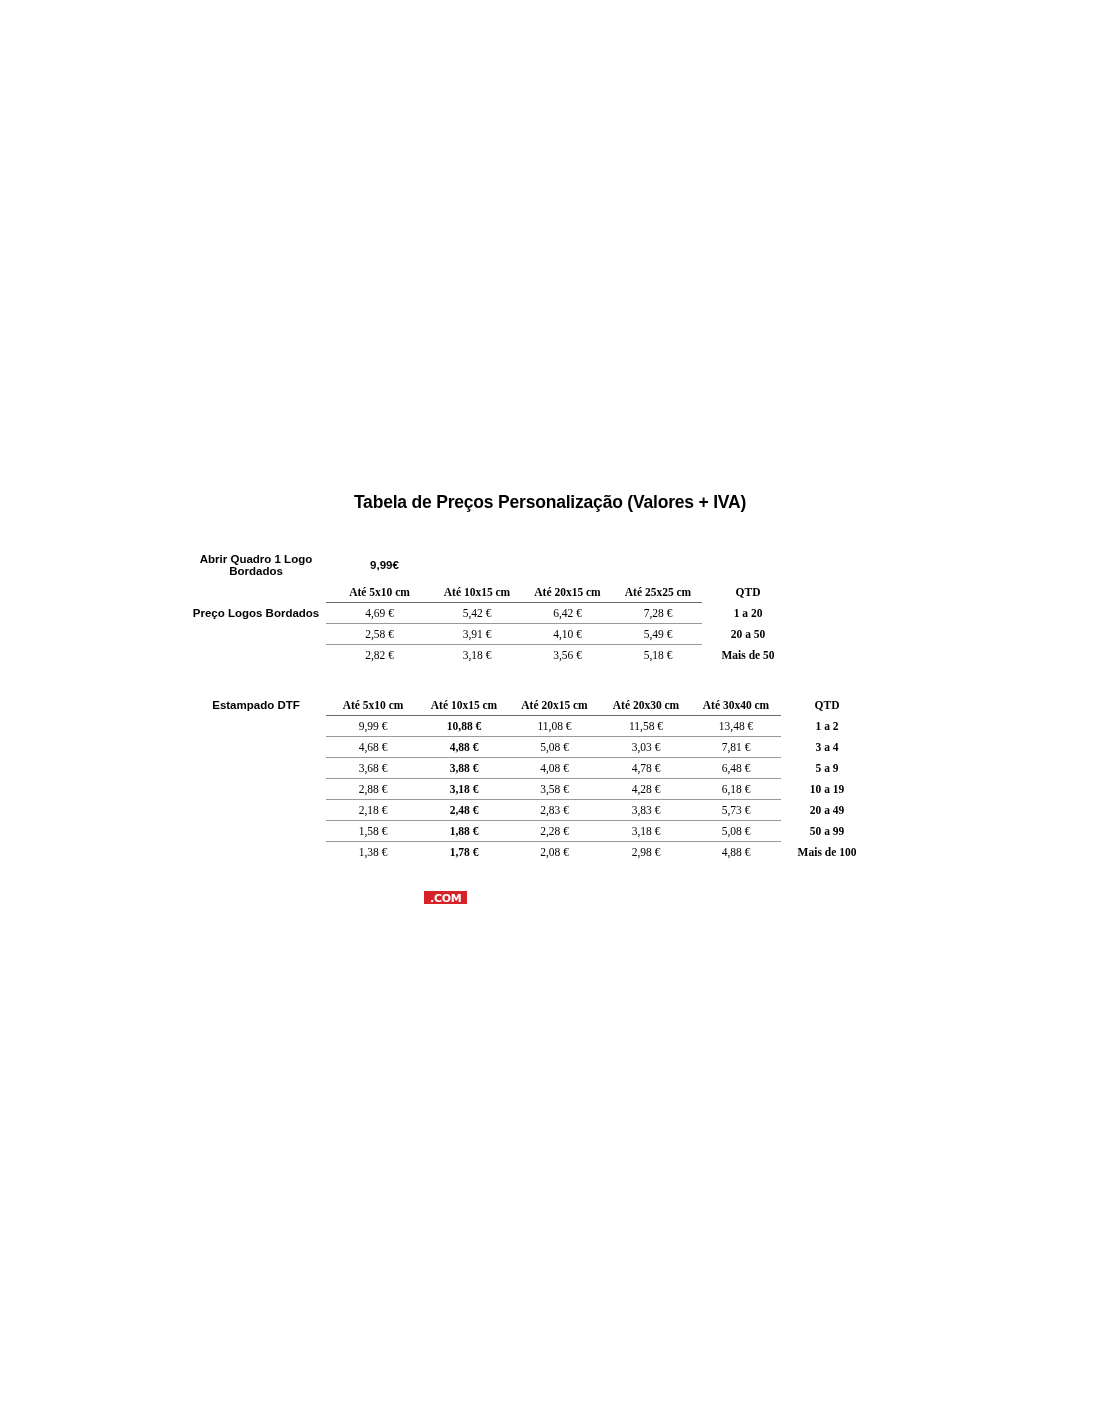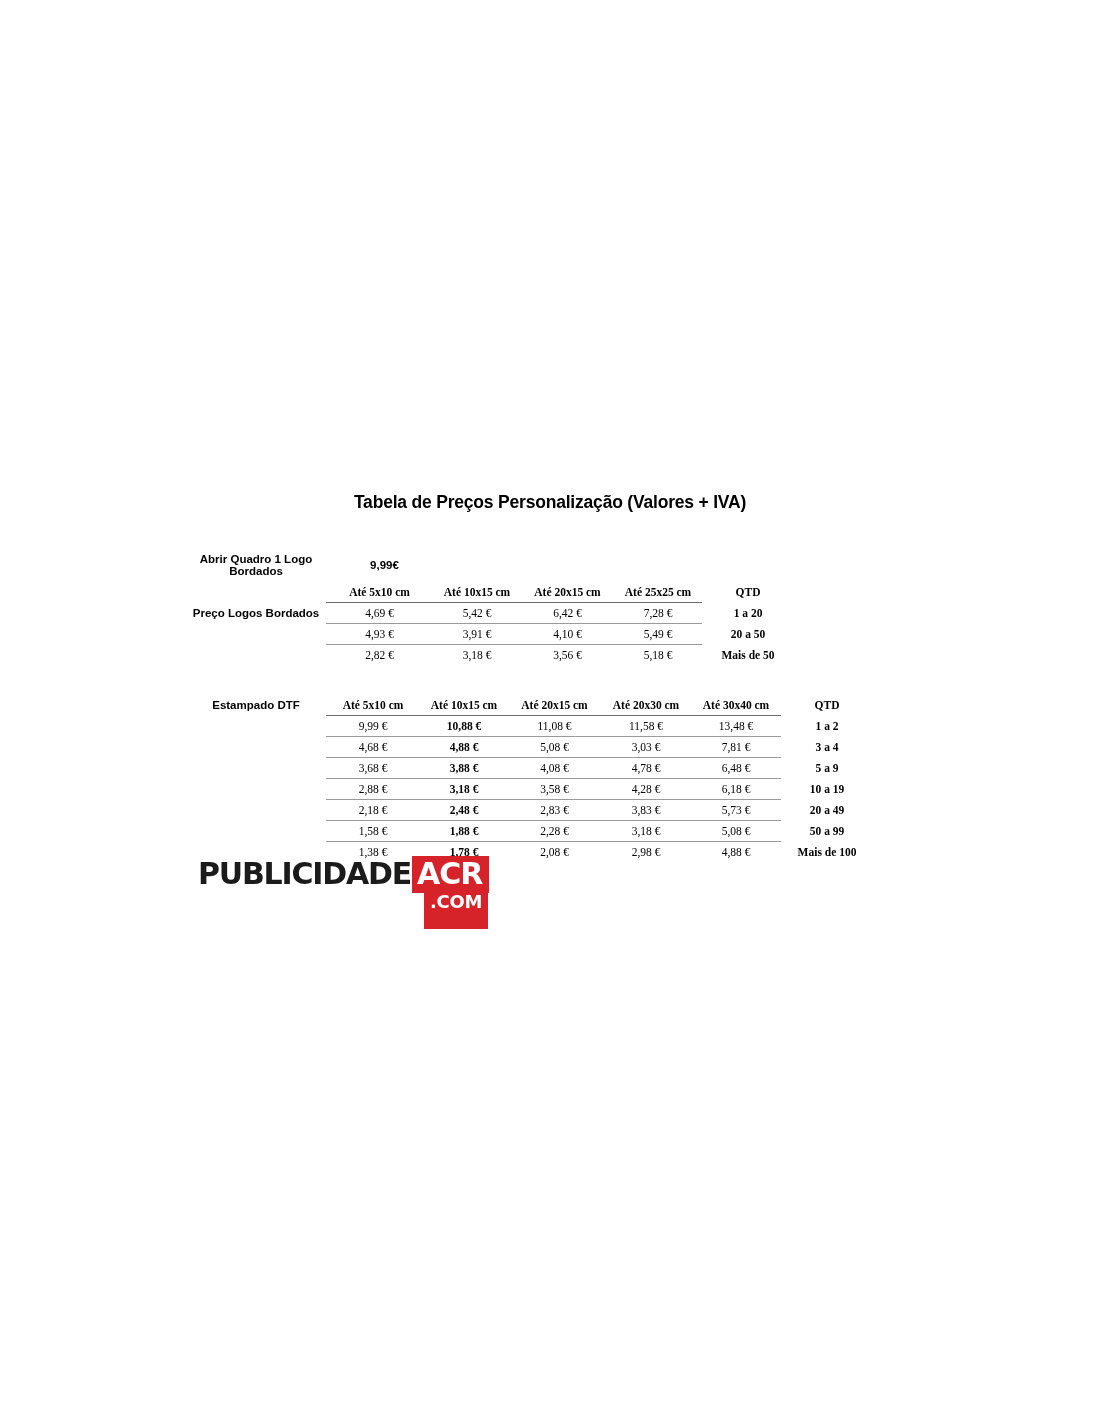--- a/index.html
+++ b/index.html
@@ -163,23 +163,23 @@
     margin-left: 1px;
   }
   .logo-com {
     position: absolute;
     left: 226px;
     top: 36px;
     background: #d6232a;
     color: #ffffff;
     font-family: "DejaVu Sans", sans-serif;
     font-weight: bold;
-    font-size: 18px;
+    font-size: 11px;
     letter-spacing: -0.3px;
-    padding: 2px 6px 18px 6px;
+    padding: 2px 6px 0 6px;
     line-height: 1;
   }
 </style>
 </head>
 <body>
 
 <div class="page">
 
   <div class="doc-title">Tabela de Preços Personalização (Valores + IVA)</div>
 
@@ -204,21 +204,21 @@
       <tr>
         <td class="c0 rowlabel">Preço Logos Bordados</td>
         <td class="c1 price">4,69 €</td>
         <td class="c2 price">5,42 €</td>
         <td class="c3 price">6,42 €</td>
         <td class="c4 price">7,28 €</td>
         <td class="c5 qtd-cell">1 a 20</td>
       </tr>
       <tr>
         <td class="c0"></td>
-        <td class="c1 price">4,93 €</td>
+        <td class="c1 price">2,58 €</td>
         <td class="c2 price">3,91 €</td>
         <td class="c3 price">4,10 €</td>
         <td class="c4 price">5,49 €</td>
         <td class="c5 qtd-cell">20 a 50</td>
       </tr>
       <tr>
         <td class="c0"></td>
         <td class="c1 price last">2,82 €</td>
         <td class="c2 price last">3,18 €</td>
         <td class="c3 price last">3,56 €</td>
@@ -300,20 +300,16 @@
         <td class="d2 price last bold-price">1,78 €</td>
         <td class="d3 price last">2,08 €</td>
         <td class="d4 price last">2,98 €</td>
         <td class="d5 price last">4,88 €</td>
         <td class="d6 qtd-cell">Mais de 100</td>
       </tr>
     </tbody>
   </table>
 
   <div class="logo">
-    <div class="logo-main">
-      <span class="logo-word">PUBLICIDADE</span>
-      <span class="logo-acr">ACR</span>
-    </div>
     <div class="logo-com">.COM</div>
   </div>
 
 </div>
 
 </body></html>

